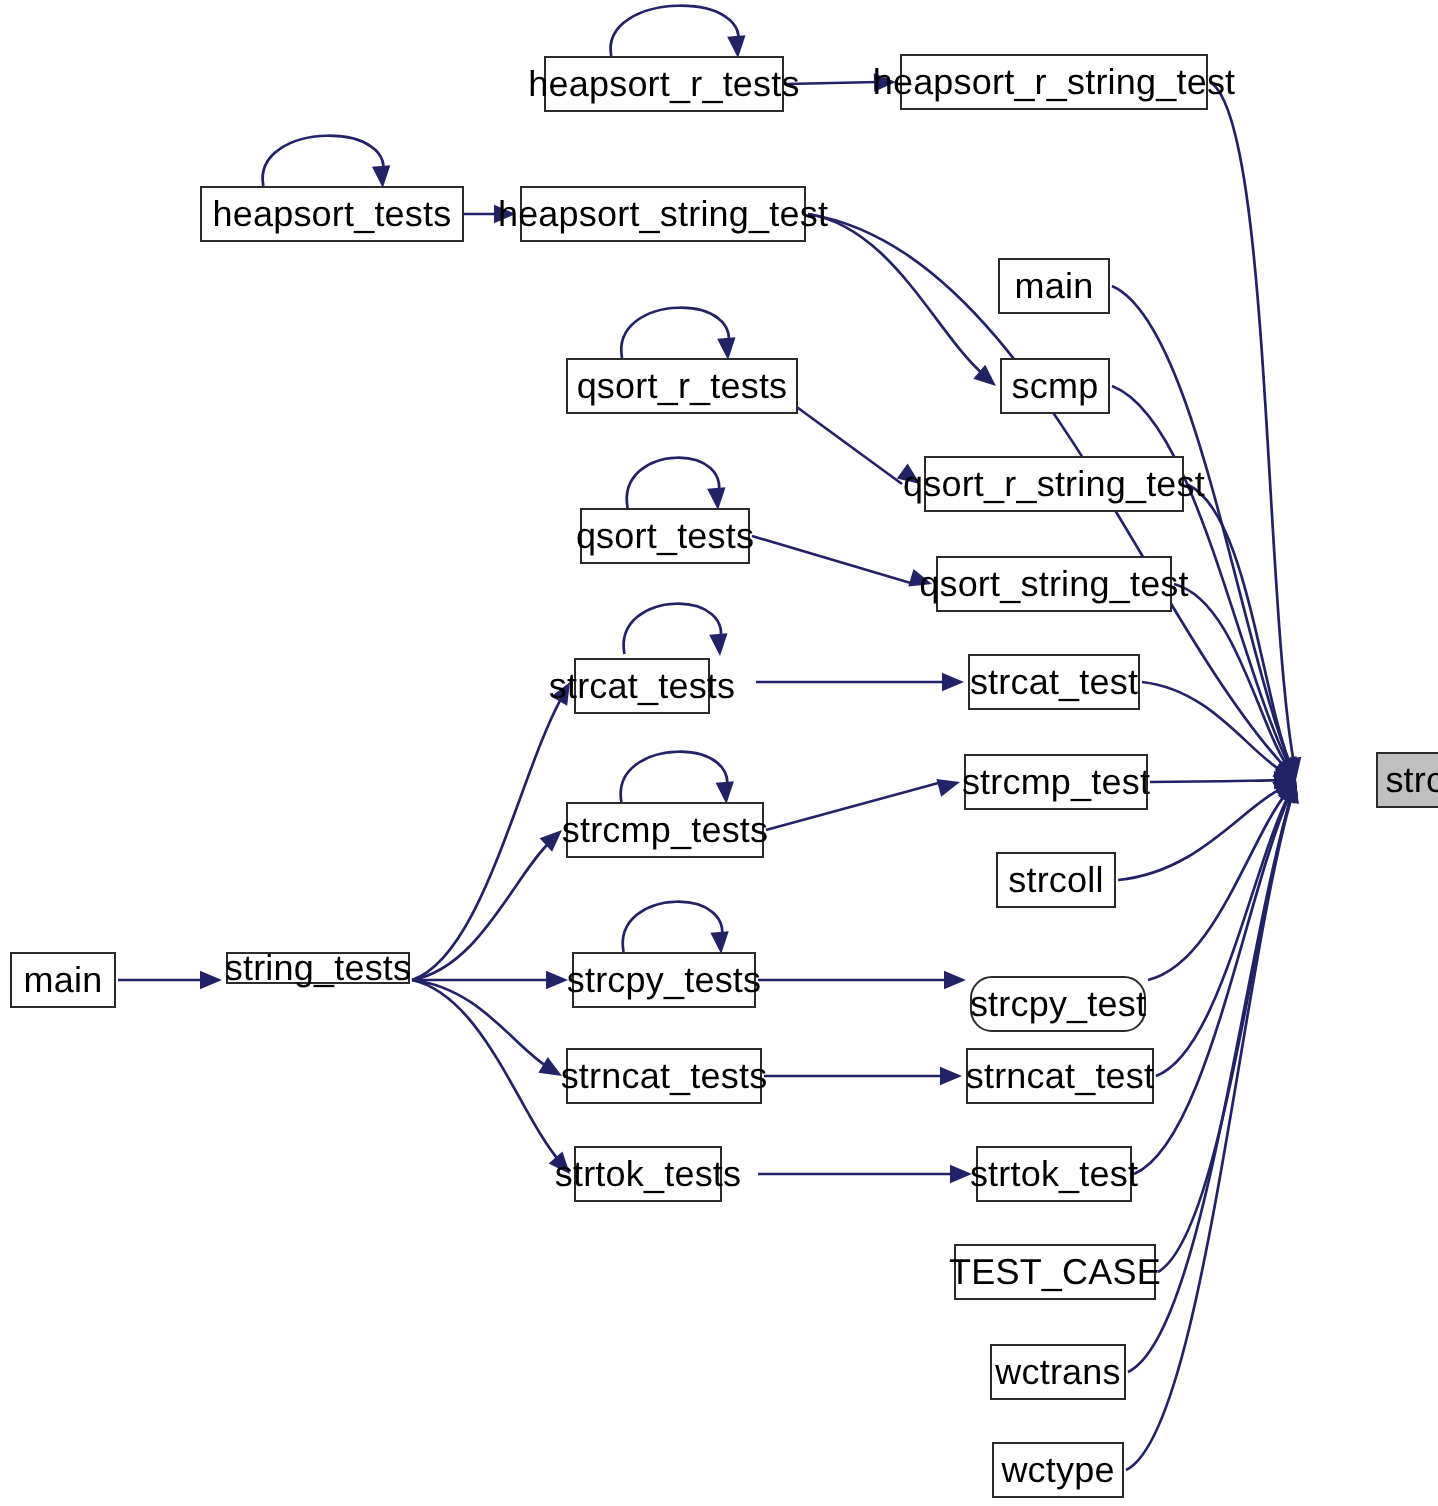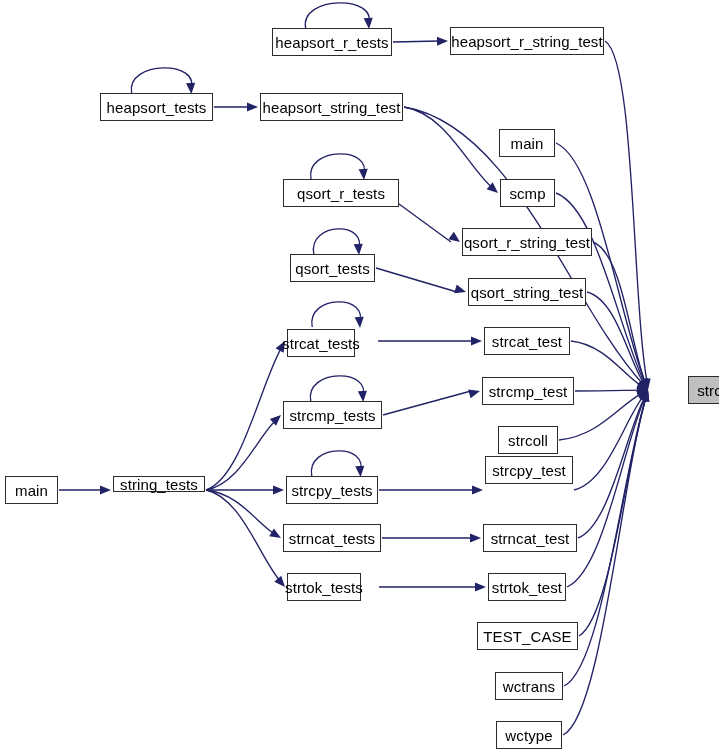--- a/index.html
+++ b/index.html
@@ -24,21 +24,21 @@
     width: 719px;
     height: 753px;
     pointer-events: none;
   }
   .node {
     position: absolute;
     box-sizing: border-box;
     border: 1px solid #2b2b2b;
     background: #ffffff;
     color: #000000;
-    font-size: 15px;
+    font-size: 18px;
     line-height: 1;
     display: flex;
     align-items: center;
     justify-content: center;
     white-space: nowrap;
     z-index: 5;
     letter-spacing: 0.1px;
   }
   .node.highlight {
     background: #bfbfbf;
@@ -129,21 +129,21 @@
       <path d="M563,735 C601.25,717 620.8,483.5 646.0862146783336,397.7677168938224" stroke="#222266" stroke-width="1.35" fill="none"></path>
       <polygon points="648,390 649.3002409874058,401.8519776145026 640.4760546257381,399.24933759818094" fill="#222266"></polygon>
     </svg>
   <div id="node-layer">
       <div class="node" style="left: 272px; top: 28px; width: 120px; height: 28px;">
         <span class="node-label">heapsort_r_tests</span>
       </div>
       <div class="node" style="left: 450px; top: 27px; width: 154px; height: 28px;">
         <span class="node-label">heapsort_r_string_test</span>
       </div>
-      <div class="node" style="left: 100px; top: 93px; width: 113px; height: 28px;">
+      <div class="node" style="left: 100px; top: 93px; width: 132px; height: 28px;">
         <span class="node-label">heapsort_tests</span>
       </div>
       <div class="node" style="left: 260px; top: 93px; width: 143px; height: 28px;">
         <span class="node-label">heapsort_string_test</span>
       </div>
       <div class="node" style="left: 499px; top: 129px; width: 56px; height: 28px;">
         <span class="node-label">main</span>
       </div>
       <div class="node" style="left: 283px; top: 179px; width: 116px; height: 28px;">
         <span class="node-label">qsort_r_tests</span>
@@ -180,21 +180,21 @@
       </div>
       <div class="node" style="left: 5px; top: 476px; width: 53px; height: 28px;">
         <span class="node-label">main</span>
       </div>
       <div class="node" style="left: 113px; top: 476px; width: 92px; height: 16px;">
         <span class="node-label">string_tests</span>
       </div>
       <div class="node" style="left: 286px; top: 476px; width: 92px; height: 28px; align-items: center;">
         <span class="node-label">strcpy_tests</span>
       </div>
-      <div class="node" style="left: 485px; top: 456px; width: 88px; height: 28px;">
+      <div class="node" style="left: 485px; top: 488px; width: 88px; height: 28px; border-radius: 11px;">
         <span class="node-label">strcpy_test</span>
       </div>
       <div class="node" style="left: 283px; top: 524px; width: 98px; height: 28px;">
         <span class="node-label">strncat_tests</span>
       </div>
       <div class="node" style="left: 483px; top: 524px; width: 94px; height: 28px;">
         <span class="node-label">strncat_test</span>
       </div>
       <div class="node" style="left: 287px; top: 573px; width: 74px; height: 28px;">
         <span class="node-label">strtok_tests</span>

